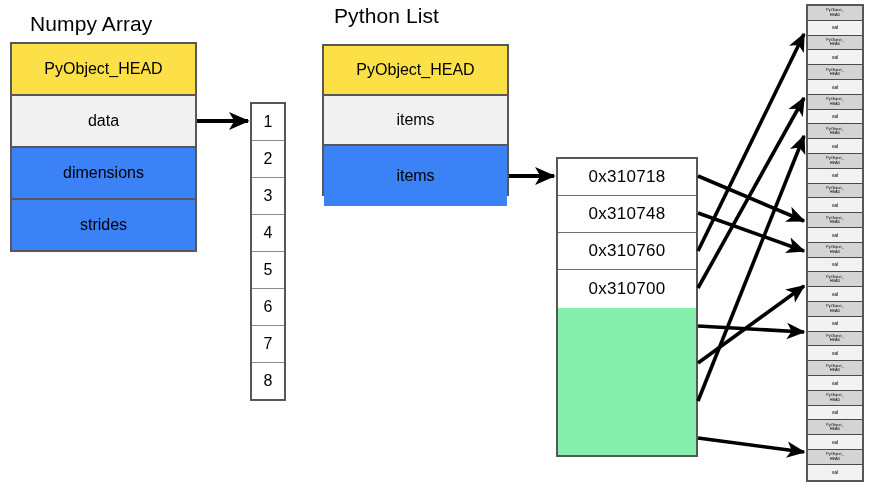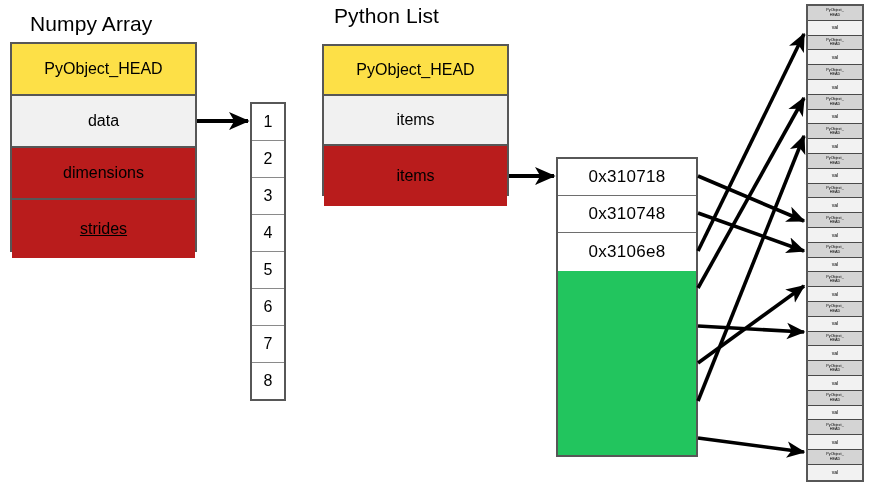--- a/index.html
+++ b/index.html
@@ -39,30 +39,30 @@
     background: #ffffff;
   }
   .struct-row {
     box-sizing: border-box;
     border-bottom: 2px solid #575757;
     display: flex;
     align-items: center;
     justify-content: center;
     font-size: 16px;
     color: #000000;
-    background: #b91c1c;
+    background: #3b82f6;
     white-space: nowrap;
   }
   .struct-row:last-child { border-bottom: none; }
   .row-head  { background: #fde047; }
   .row-light { background: #f1f1f1; }
 
   #numpy-box { left: 10px; top: 42px; width: 187px; height: 210px; }
   #numpy-box .struct-row { height: 52px; }
-  #numpy-box .struct-row:last-child { height: 58px; text-decoration: underline; }
+  #numpy-box .struct-row:last-child { height: 50px; }
 
   #list-box  { left: 322px; top: 44px; width: 187px; height: 152px; }
   #list-box .struct-row { height: 50px; }
   #list-box .struct-row:last-child { height: 60px; }
 
   
   #data-buffer {
     position: absolute;
     left: 250px;
     top: 102px;
@@ -87,21 +87,21 @@
 
   
   #pointer-array {
     position: absolute;
     left: 556px;
     top: 157px;
     width: 142px;
     height: 300px;
     border: 2px solid #575757;
     box-sizing: border-box;
-    background: #22c55e;
+    background: #86efac;
   }
   .ptr-cell {
     box-sizing: border-box;
     height: 37px;
     border-bottom: 1.5px solid #6e6e6e;
     display: flex;
     align-items: center;
     justify-content: center;
     font-size: 17px;
     color: #000000;
@@ -175,21 +175,22 @@
 
   <div class="struct-box" id="list-box">
     <div class="struct-row row-head">PyObject_HEAD</div>
     <div class="struct-row row-light">items</div>
     <div class="struct-row">items</div>
   </div>
 
   <div id="pointer-array">
     <div class="ptr-cell">0x310718</div>
     <div class="ptr-cell">0x310748</div>
-    <div class="ptr-cell">0x3106e8</div>
+    <div class="ptr-cell">0x310760</div>
+    <div class="ptr-cell">0x310700</div>
   </div>
 
   <div id="object-column">
       <div class="obj-cell obj-head">PyObject_
 HEAD</div>
       <div class="obj-cell obj-val">val</div>
       <div class="obj-cell obj-head">PyObject_
 HEAD</div>
       <div class="obj-cell obj-val">val</div>
       <div class="obj-cell obj-head">PyObject_

